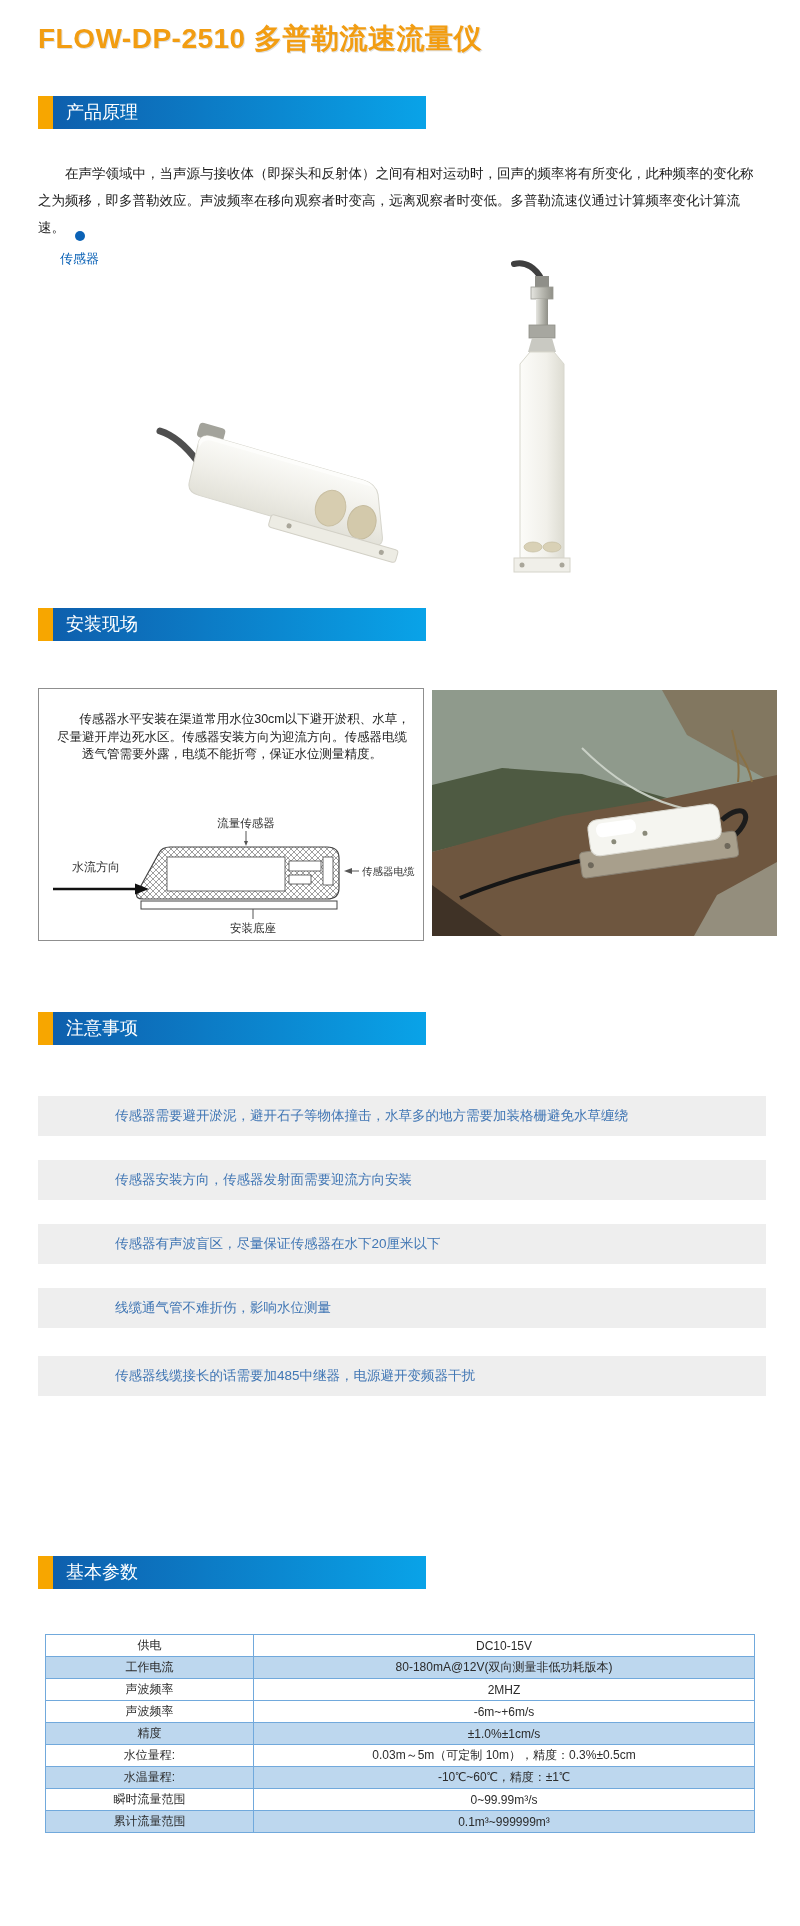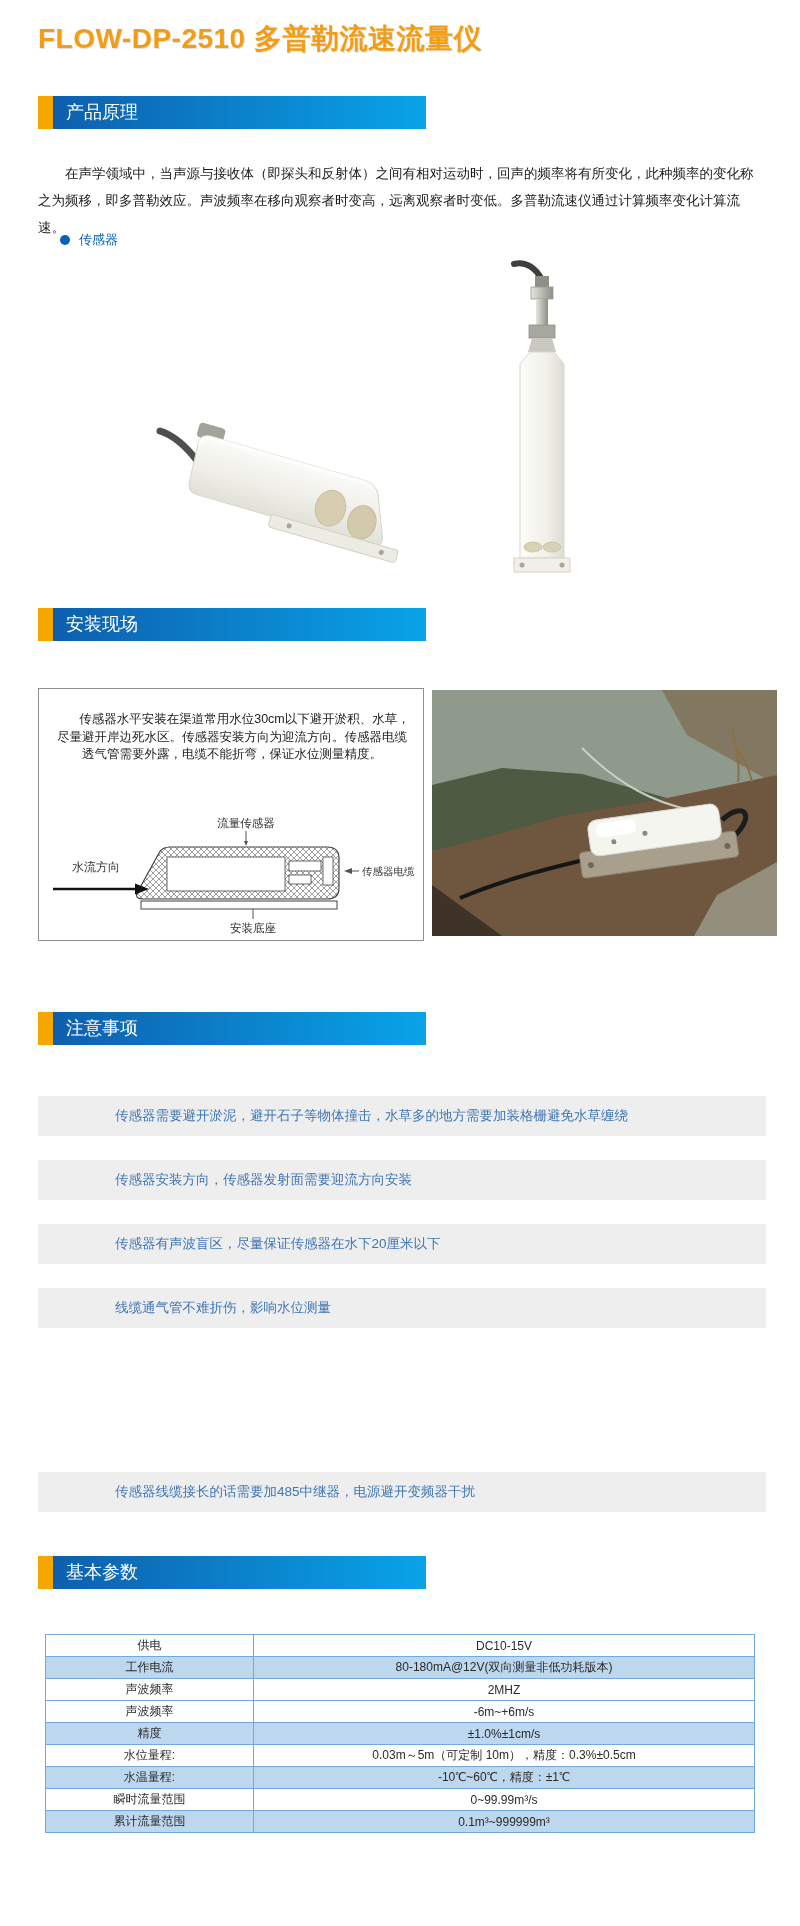--- a/index.html
+++ b/index.html
@@ -9,21 +9,21 @@
   .page-title{position:absolute;top:20px;left:38px;margin:0;font-size:28px;font-weight:bold;
               color:#F29D12;letter-spacing:0.5px;text-shadow:1px 1px 0 #e0e0e0;}
   
   .sec{position:absolute;left:38px;width:388px;height:33px;display:flex;}
   .sec .tab{width:15px;background:#F7A600;}
   .sec .bar{flex:1;background:linear-gradient(90deg,#0E5FAD,#09A3E8);color:#ffffff;
             font-family:"Liberation Serif",serif;font-size:18px;line-height:33px;padding-left:13px;}
   
   .para{position:absolute;top:160px;left:38px;width:727px;margin:0;font-size:13.5px;
         line-height:27px;color:#1c1c1c;text-indent:2em;}
-  .bullet-row{position:absolute;top:231px;left:60px;display:flex;align-items:center;gap:9px;}
+  .bullet-row{position:absolute;top:231px;left:60px;display:flex;align-items:center;gap:9px;flex-direction:column;}
   .dot{width:10px;height:10px;border-radius:50%;background:#0B62B6;}
   .bullet-label{color:#0B62B6;font-size:13px;}
   .sensor-left{position:absolute;left:140px;top:408px;width:285px;height:185px;}
   .sensor-right{position:absolute;left:492px;top:258px;width:100px;height:340px;}
   
   .diagram-box{position:absolute;left:38px;top:688px;width:386px;height:253px;
                border:1px solid #8f8f8f;background:#ffffff;box-sizing:border-box;text-align:center;}
   .diagram-box .note{margin:0;padding:22px 13px 0 15px;font-size:12.5px;line-height:17.5px;
                      color:#222222;text-indent:2em;}
   .diagram-svg{position:absolute;left:0;top:124px;width:384px;height:127px;}
@@ -174,21 +174,21 @@
 
   <div class="sec" style="top:1012px">
     <span class="tab"></span>
     <span class="bar">注意事项</span>
   </div>
 
   <div class="notice" style="top:1096px">传感器需要避开淤泥，避开石子等物体撞击，水草多的地方需要加装格栅避免水草缠绕</div>
   <div class="notice" style="top:1160px">传感器安装方向，传感器发射面需要迎流方向安装</div>
   <div class="notice" style="top:1224px">传感器有声波盲区，尽量保证传感器在水下20厘米以下</div>
   <div class="notice" style="top:1288px">线缆通气管不难折伤，影响水位测量</div>
-  <div class="notice" style="top:1472px">传感器线缆接长的话需要加485中继器，电源避开变频器干扰</div>
+  <div class="notice" style="top:1356px">传感器线缆接长的话需要加485中继器，电源避开变频器干扰</div>
 
   <div class="sec" style="top:1556px">
     <span class="tab"></span>
     <span class="bar">基本参数</span>
   </div>
 
   <table class="params">
     <tbody>
       <tr>
         <td class="lab">供电</td>

